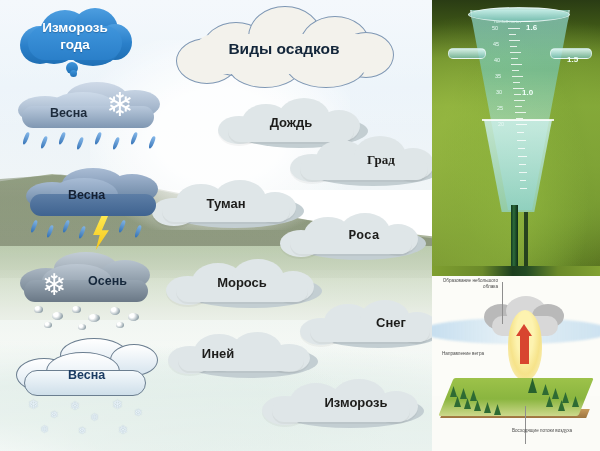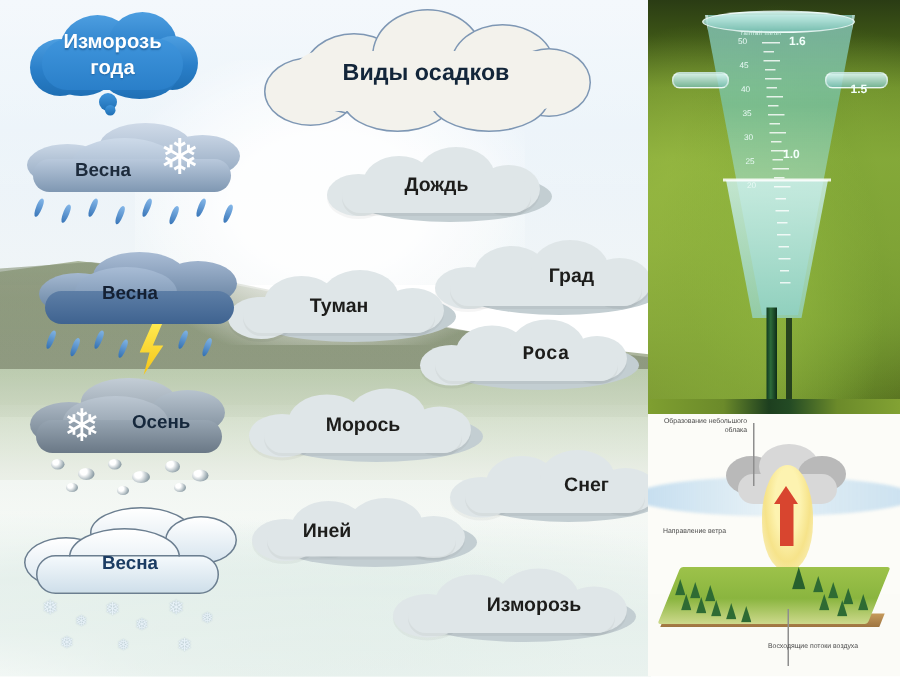--- a/index.html
+++ b/index.html
@@ -214,21 +214,21 @@
   <div class="cloud c-grey" style="left:218px;top:98px;width:146px;height:50px;">
     <div class="shadow" style="left:14px;top:16px;width:136px;height:34px;"></div>
     <div class="lobe" style="left:0px;  top:18px; width:42px;height:28px;"></div>
     <div class="lobe" style="left:24px; top:6px;  width:48px;height:36px;"></div>
     <div class="lobe" style="left:60px; top:0px;  width:52px;height:40px;"></div>
     <div class="lobe" style="left:100px;top:12px; width:42px;height:32px;"></div>
     <div class="lobe" style="left:10px; top:20px; width:126px;height:24px;border-radius:14px;"></div>
     <div class="label" style="top:17px;">Дождь</div>
   </div>
 
-  <div class="cloud c-grey" style="left:290px;top:160px;width:148px;height:50px;">
+  <div class="cloud c-grey" style="left:290px;top:136px;width:148px;height:50px;font-family:Liberation Serif, serif;">
     <div class="shadow" style="left:14px;top:16px;width:138px;height:34px;"></div>
     <div class="lobe" style="left:0px;  top:18px; width:44px;height:28px;"></div>
     <div class="lobe" style="left:26px; top:4px;  width:50px;height:38px;"></div>
     <div class="lobe" style="left:64px; top:0px;  width:52px;height:40px;"></div>
     <div class="lobe" style="left:102px;top:12px; width:42px;height:32px;"></div>
     <div class="lobe" style="left:10px; top:20px; width:128px;height:24px;border-radius:14px;"></div>
     <div class="label" style="top:16px;left:34px;right:0;">Град</div>
   </div>
 
   <div class="cloud c-grey" style="left:152px;top:178px;width:148px;height:50px;">
@@ -382,21 +382,21 @@
       <div class="gauge-num" style="left:0px;  top:3px;">50</div>
       <div class="gauge-num" style="left:1px;  top:19px;">45</div>
       <div class="gauge-num" style="left:2px;  top:35px;">40</div>
       <div class="gauge-num" style="left:3px;  top:51px;">35</div>
       <div class="gauge-num" style="left:4px;  top:67px;">30</div>
       <div class="gauge-num" style="left:5px;  top:83px;">25</div>
       <div class="gauge-num" style="left:6px;  top:99px;">20</div>
 
       <div class="gauge-num inch" style="left:34px; top:1px;">1.6</div>
       <div class="gauge-num inch" style="left:32px; top:33px;margin-left:43px;">1.5</div>
-      <div class="gauge-num inch" style="left:30px; top:76px;text-align:center;">1.0</div>
+      <div class="gauge-num inch" style="left:30px; top:66px;text-align:center;">1.0</div>
 
       <div class="gauge-tick" style="left:16px;top:6px;  width:12px;"></div>
       <div class="gauge-tick" style="left:17px;top:12px; width:7px;"></div>
       <div class="gauge-tick" style="left:17px;top:18px; width:11px;"></div>
       <div class="gauge-tick" style="left:18px;top:24px; width:7px;"></div>
       <div class="gauge-tick" style="left:18px;top:30px; width:11px;"></div>
       <div class="gauge-tick" style="left:19px;top:36px; width:7px;"></div>
       <div class="gauge-tick" style="left:19px;top:42px; width:11px;"></div>
       <div class="gauge-tick" style="left:20px;top:48px; width:7px;"></div>
       <div class="gauge-tick" style="left:20px;top:54px; width:11px;"></div>

